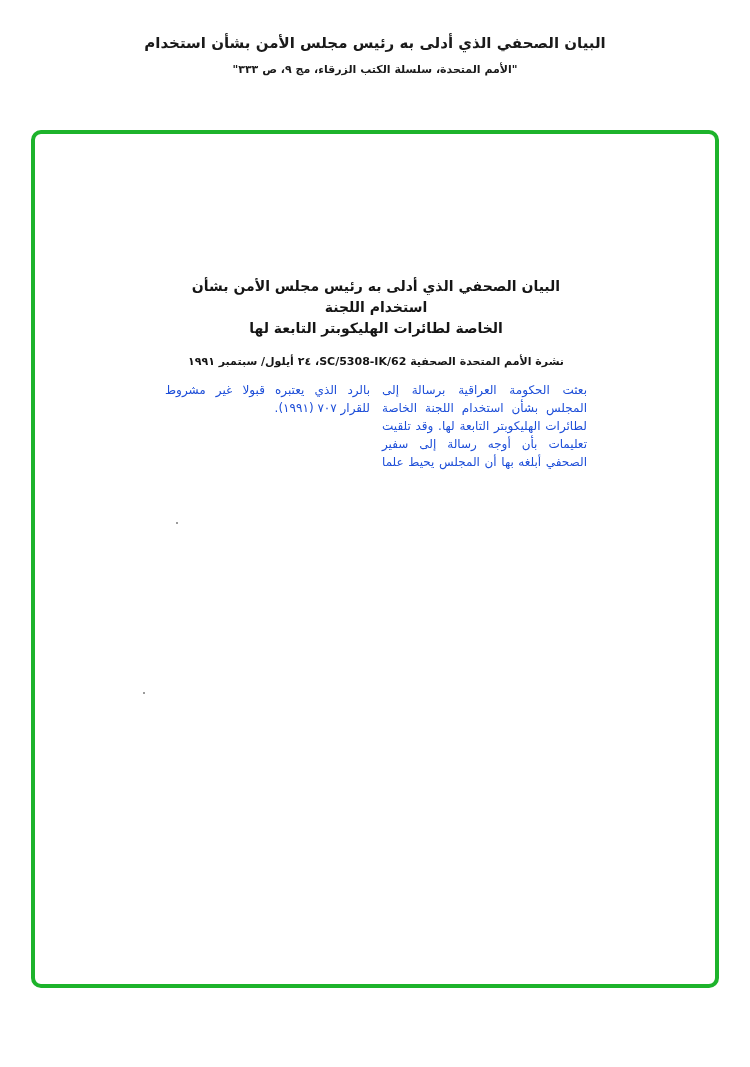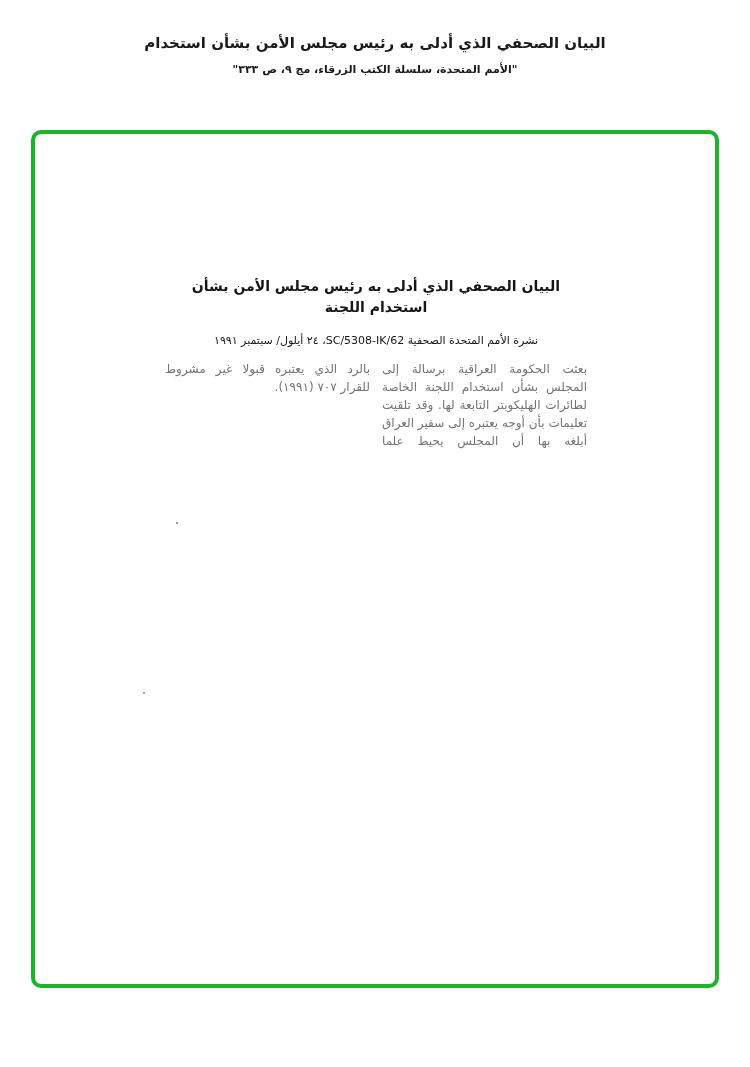--- a/index.html
+++ b/index.html
@@ -59,36 +59,36 @@
   }
   .doc-title {
     text-align: center;
     font-weight: bold;
     font-size: 14px;
     line-height: 21px;
     color: #151515;
   }
   .doc-bulletin {
     text-align: center;
-    font-weight: normal;
+    font-weight: bold;
     font-size: 11px;
     margin-top: 16px;
     color: #151515;
   }
   .doc-columns {
     display: flex;
     gap: 12px;
     margin-top: 13px;
   }
   .doc-col {
     flex: 1;
     font-size: 12px;
     line-height: 18px;
     text-align: justify;
-    color: #737373;
+    color: #1d4ed8;
   }
   .doc-col p {
     margin: 0;
   }
   .doc-col p + p {
     text-indent: 16px;
   }
   .doc-col.first-col {
     text-align-last: justify; 
   }
@@ -109,27 +109,28 @@
   <div class="h-line">البيان الصحفي الذي أدلى به رئيس مجلس الأمن بشأن استخدام</div>
   <div class="h-source">"الأمم المتحدة، سلسلة الكتب الزرقاء، مج ٩، ص ٣٣٣"</div>
 </header>
 
 <div class="doc-frame">
 
   <div class="doc-content">
 
     <div class="doc-title">
       <div>البيان الصحفي الذي أدلى به رئيس مجلس الأمن بشأن استخدام اللجنة</div>
+      <div>الخاصة لطائرات الهليكوبتر التابعة لها</div>
     </div>
 
     <div class="doc-bulletin">نشرة الأمم المتحدة الصحفية SC/5308-IK/62، ٢٤ أيلول/ سبتمبر ١٩٩١</div>
 
     <div class="doc-columns">
       <div class="doc-col first-col">
-        <p>بعثت الحكومة العراقية برسالة إلى المجلس بشأن استخدام اللجنة الخاصة لطائرات الهليكوبتر التابعة لها. وقد تلقيت تعليمات بأن أوجه يعتبره إلى سفير العراق أبلغه بها أن المجلس يحيط علما</p>
+        <p>بعثت الحكومة العراقية برسالة إلى المجلس بشأن استخدام اللجنة الخاصة لطائرات الهليكوبتر التابعة لها. وقد تلقيت تعليمات بأن أوجه رسالة إلى سفير الصحفي أبلغه بها أن المجلس يحيط علما</p>
       </div>
       <div class="doc-col">
         <p>بالرد الذي يعتبره قبولا غير مشروط للقرار ٧٠٧ (١٩٩١).</p>
       </div>
     </div>
 
   </div>
 
   <div class="artifact" style="left:141px; top:388px;"></div>
   <div class="artifact" style="left:108px; top:558px;"></div>

